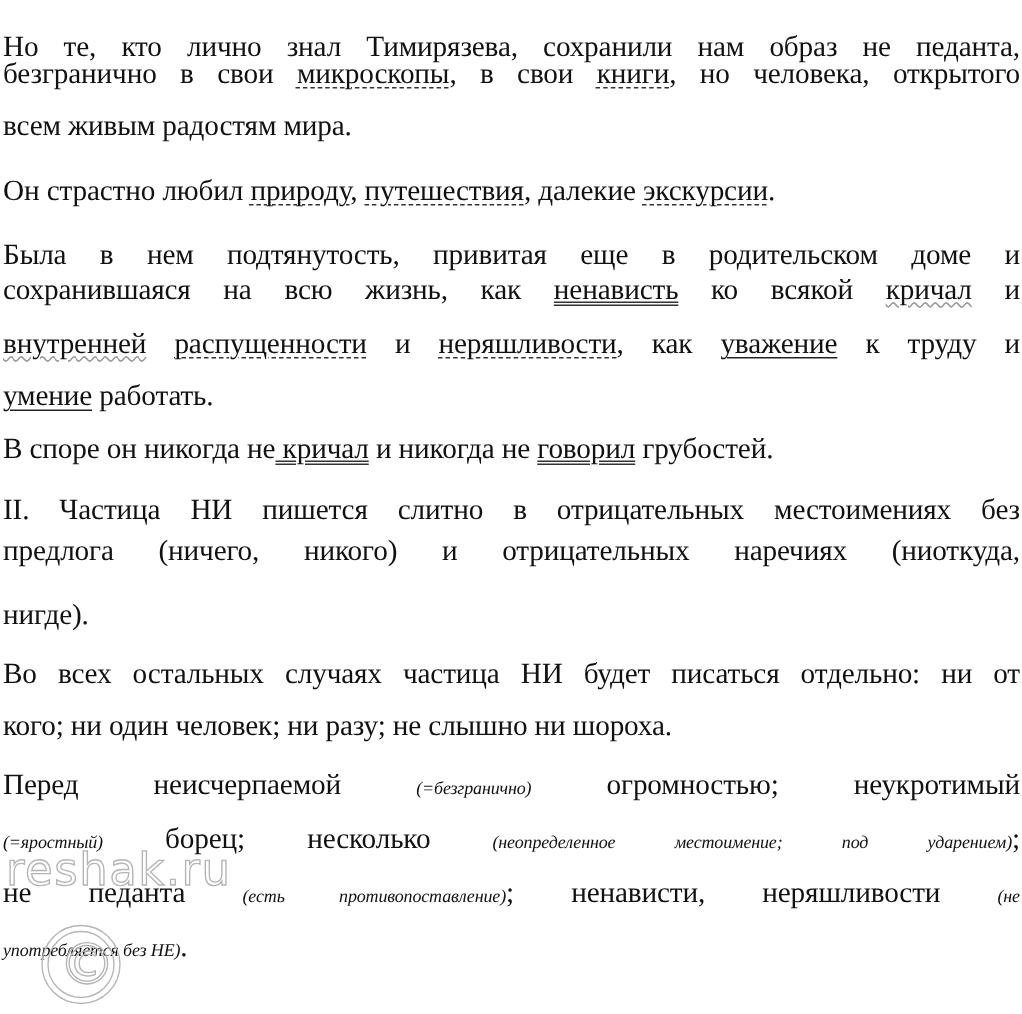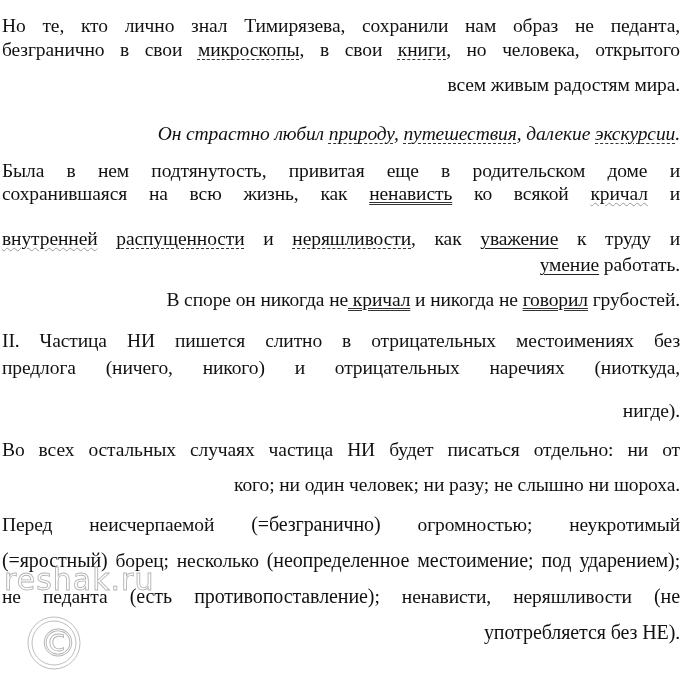--- a/index.html
+++ b/index.html
@@ -8,42 +8,42 @@
     font-family: "Liberation Serif", "DejaVu Serif", serif;
     color: #111111;
   }
   .doc { position: absolute; left: 2px; top: 0; width: 678px; }
   .line {
     position: absolute; left: 0; width: 678px;
     font-size: 19.5px; line-height: 24px; white-space: nowrap;
     letter-spacing: -0.1px;
   }
   .line.just { text-align: justify; text-align-last: justify; white-space: normal; }
-  .line.left { text-align: right; }
+  .line.left { text-align: left; }
   .u-dash { text-decoration: underline dashed #333; text-underline-offset: 3px; text-decoration-thickness: 1px; }
   .u-wave { text-decoration: underline wavy #9a9a9a; text-underline-offset: 2px; text-decoration-thickness: 1px; }
   .u-double { text-decoration: underline double #333; text-underline-offset: 2px; text-decoration-thickness: 1px; }
   .u-solid { text-decoration: underline solid #222; text-underline-offset: 3px; text-decoration-thickness: 1px; }
-  .note { font-size: 20px; }
+  .note { font-style: italic; font-size: 12px; }
   .watermark {
     position: absolute; left: 2px; top: 548px; width: 150px; height: 128px;
     pointer-events: none;
   }
 </style>
 </head>
 <body>
 
 <div class="doc" id="doc">
-    <div class="line just" style="top: 14px;"><span>Но те, кто лично знал Тимирязева, сохранили нам образ не педанта,</span></div>
+    <div class="line just" style="top: 20px;"><span>Но те, кто лично знал Тимирязева, сохранили нам образ не педанта,</span></div>
     <div class="line just" style="top: 38px;"><span>безгранично в свои </span><span class="u-dash">микроскопы</span><span>, в свои </span><span class="u-dash">книги</span><span>, но человека, открытого</span></div>
     <div class="line left" style="top: 73px;"><span>всем живым радостям мира.</span></div>
-    <div class="line left" style="top: 122px; font-style: italic;"><span>Он страстно любил </span><span class="u-dash">природу</span><span>, </span><span class="u-dash">путешествия</span><span>, далекие </span><span class="u-dash">экскурсии</span><span>.</span></div>
+    <div class="line left" style="top: 116px;"><span>Он страстно любил </span><span class="u-dash">природу</span><span>, </span><span class="u-dash">путешествия</span><span>, далекие </span><span class="u-dash">экскурсии</span><span>.</span></div>
     <div class="line just" style="top: 159px;"><span>Была в нем подтянутость, привитая еще в родительском доме и</span></div>
     <div class="line just" style="top: 182px;"><span>сохранившаяся на всю жизнь, как </span><span class="u-double">ненависть</span><span> ко всякой </span><span class="u-wave">кричал</span><span> и</span></div>
-    <div class="line just" style="top: 218px; margin-top: 9px;"><span class="u-wave">внутренней</span><span> </span><span class="u-dash">распущенности</span><span> и </span><span class="u-dash">неряшливости</span><span>, как </span><span class="u-solid">уважение</span><span> к труду и</span></div>
+    <div class="line just" style="top: 218px;"><span class="u-wave">внутренней</span><span> </span><span class="u-dash">распущенности</span><span> и </span><span class="u-dash">неряшливости</span><span>, как </span><span class="u-solid">уважение</span><span> к труду и</span></div>
     <div class="line left" style="top: 253px;"><span class="u-solid">умение</span><span> работать.</span></div>
     <div class="line left" style="top: 288px;"><span>В споре он никогда не</span><span class="u-double"> кричал</span><span> и никогда не </span><span class="u-double">говорил</span><span> грубостей.</span></div>
     <div class="line just" style="top: 329px;"><span>II. Частица НИ пишется слитно в отрицательных местоимениях без</span></div>
     <div class="line just" style="top: 356px;"><span>предлога (ничего, никого) и отрицательных наречиях (ниоткуда,</span></div>
     <div class="line left" style="top: 399px;"><span>нигде).</span></div>
     <div class="line just" style="top: 438px;"><span>Во всех остальных случаях частица НИ будет писаться отдельно: ни от</span></div>
     <div class="line left" style="top: 473px;"><span>кого; ни один человек; ни разу; не слышно ни шороха.</span></div>
     <div class="line just" style="top: 512px;"><span>Перед неисчерпаемой </span><span class="note">(=безгранично)</span><span> огромностью; неукротимый</span></div>
     <div class="line just" style="top: 548px;"><span class="note">(=яростный)</span><span> борец; несколько </span><span class="note">(неопределенное местоимение; под ударением)</span><span>;</span></div>
     <div class="line just" style="top: 584px;"><span>не педанта </span><span class="note">(есть противопоставление)</span><span>; ненависти, неряшливости </span><span class="note">(не</span></div>

